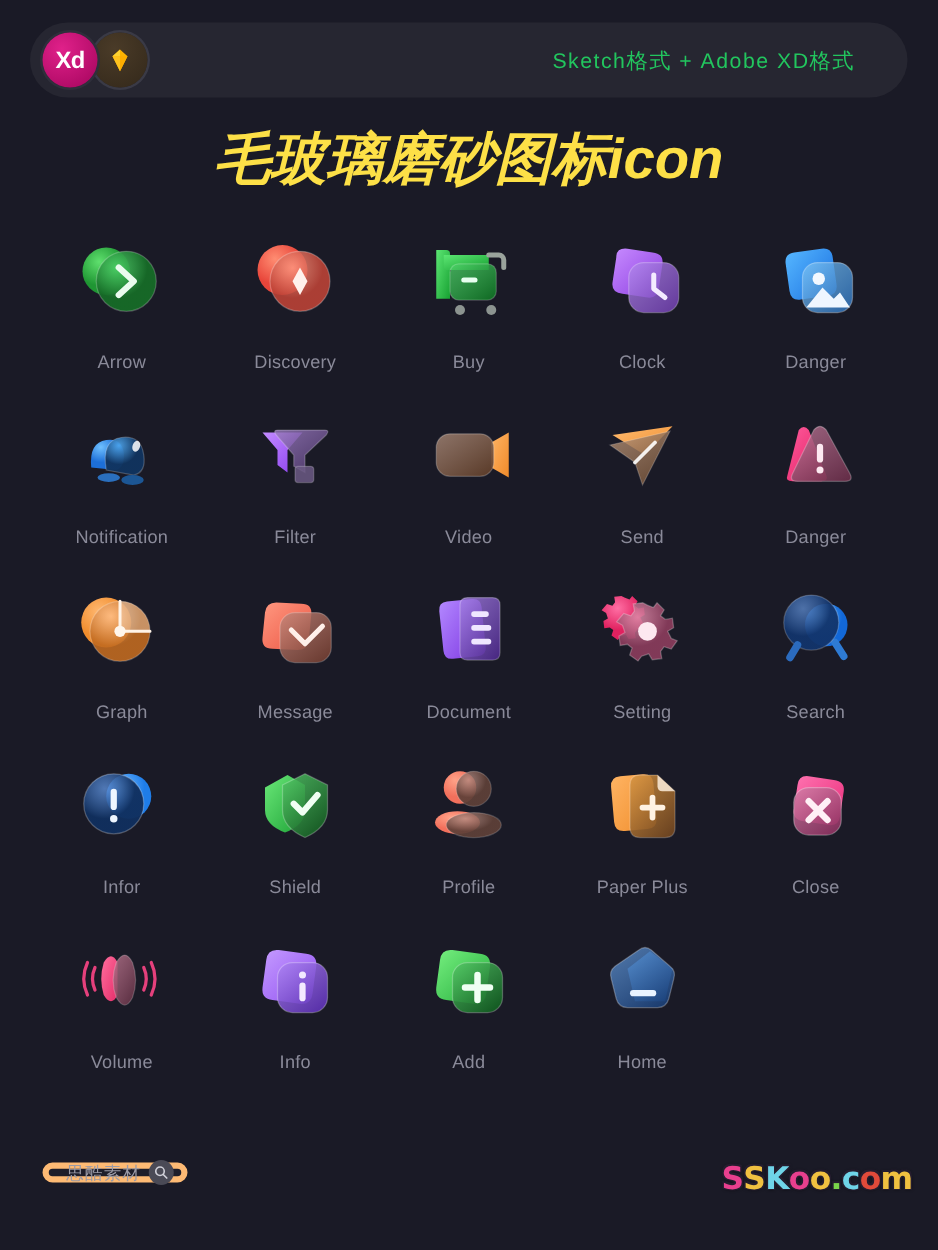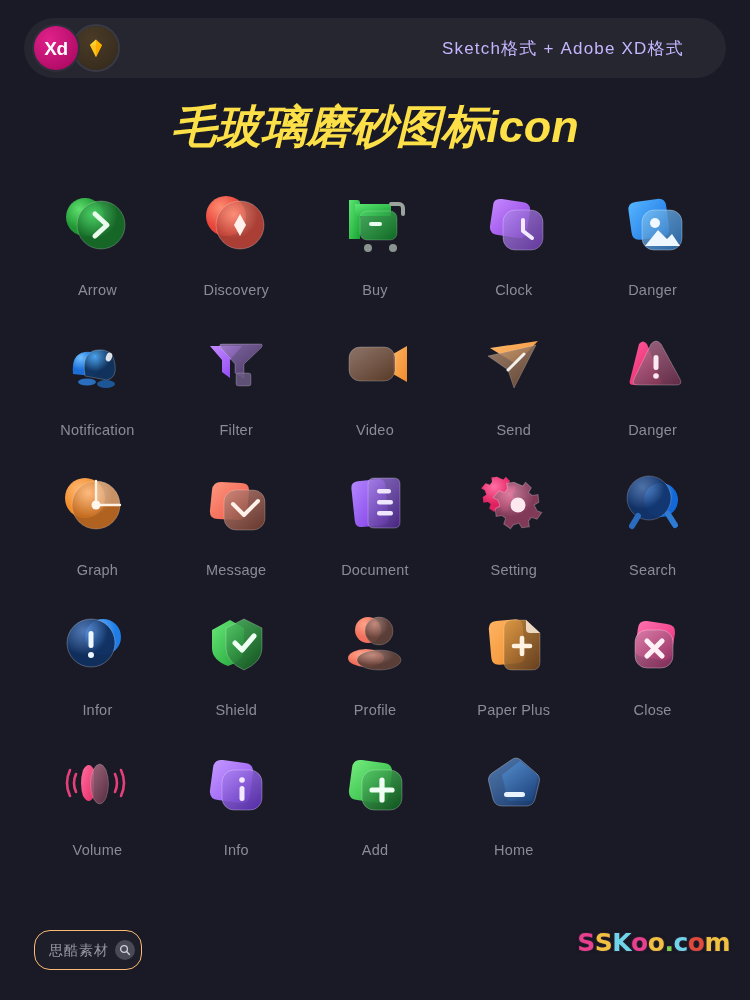--- a/index.html
+++ b/index.html
@@ -57,21 +57,21 @@
   }
   .badge-sketch {
     left: 44px;
     background: radial-gradient(circle at 40% 30%, #4a3b28, #33281a);
     box-shadow: 0 0 0 2px #3a3a46;
     z-index: 1;
   }
   .header-text {
     margin-left: auto;
     margin-right: 42px;
-    color: #c4b5fd;
+    color: #22c55e;
     font-size: 17px;
     letter-spacing: 1.2px;
     white-space: nowrap;
   }
 
   
   .page-title {
     position: absolute;
     left: 0;
     top: 96px;
@@ -116,23 +116,23 @@
     font-size: 14.5px;
     letter-spacing: 0.2px;
     white-space: nowrap;
   }
 
   
   .watermark-pill {
     position: absolute;
     left: 34px;
     top: 930px;
-    height: 40px;
+    height: 16px;
     padding: 0 6px 0 14px;
-    border: 1px solid #fdba74;
+    border: 5px solid #fdba74;
     border-radius: 16px;
     display: flex;
     align-items: center;
     gap: 6px;
     background: rgba(255,255,255,0.02);
   }
   .watermark-text {
     color: #9a9aa6;
     font-size: 14px;
     letter-spacing: 1px;

